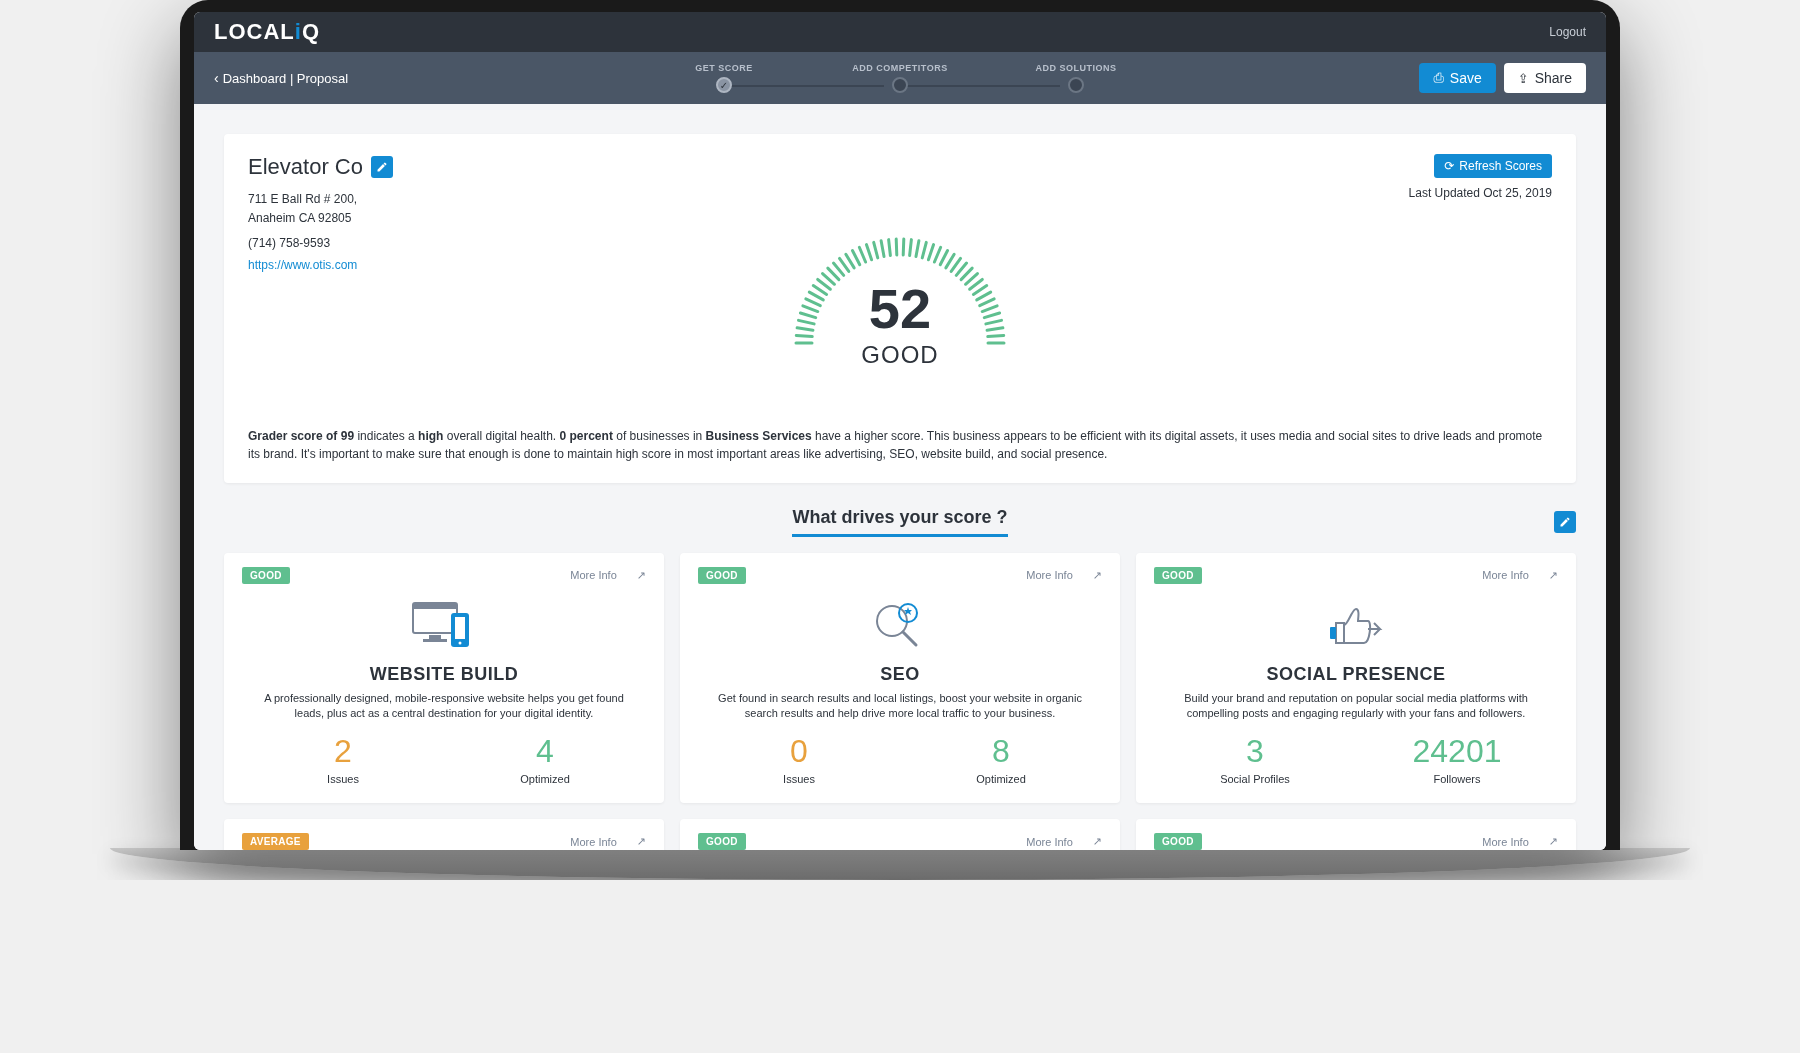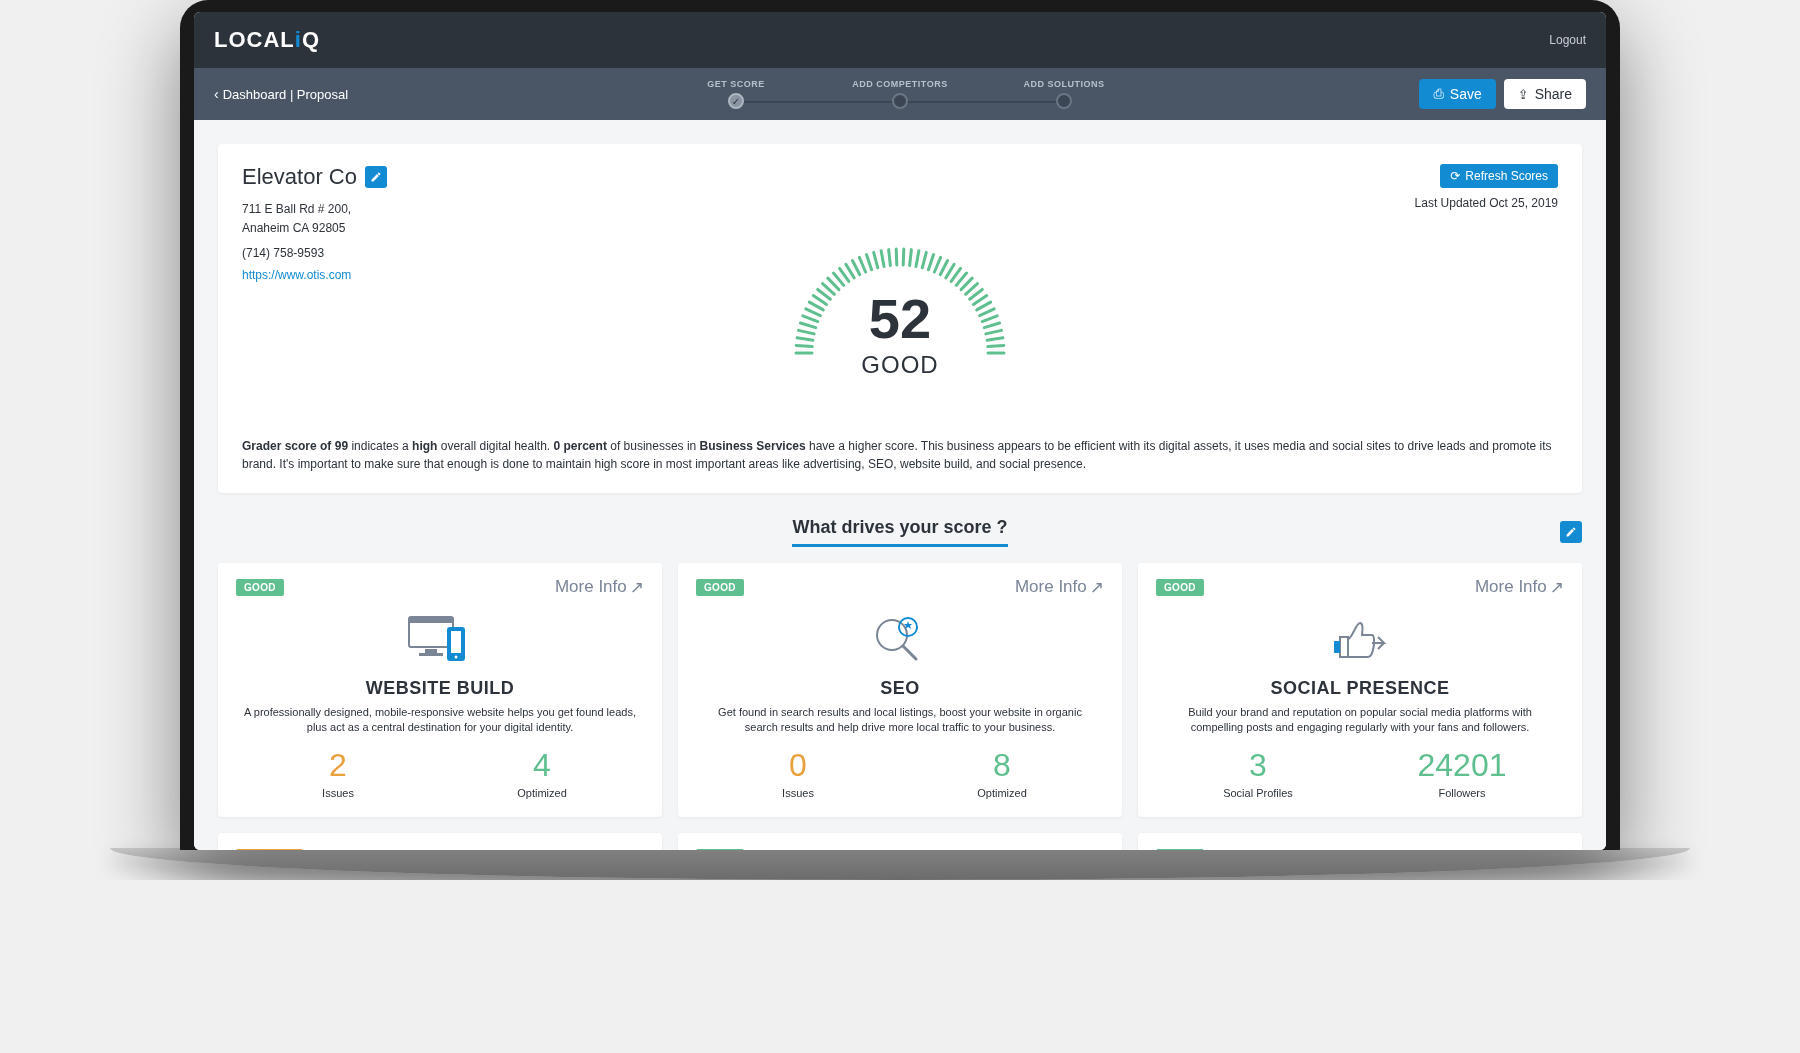--- a/index.html
+++ b/index.html
@@ -26,41 +26,41 @@
 .screen {
   width: 100%;
   height: 100%;
   background: #f4f5f7;
   border-radius: 6px;
   overflow: hidden;
   display: flex;
   flex-direction: column;
 }
 
-.topbar { background: #2d333b; color: #fff; display: flex; align-items: center; justify-content: space-between; padding: 6px 20px; height: 56px; }
+.topbar { background: #2d333b; color: #fff; display: flex; align-items: center; justify-content: space-between; padding: 6px 20px; height: 40px; }
 .logo { font-size: 22px; font-weight: 900; letter-spacing: 1px; }
 .logo .i { color: #128bd3; }
 .logout { font-size: 12px; color: #c8ced6; cursor: pointer; }
 
 .subbar { background: #4a5666; color: #fff; display: flex; align-items: center; padding: 8px 20px; height: 52px; position: relative; }
 .breadcrumb { font-size: 13px; display: flex; align-items: center; gap: 4px; }
 .breadcrumb .chev { font-size: 14px; }
-.stepper { position: absolute; left: 50%; transform: translateX(-50%); display: flex; align-items: flex-end; gap: 4px; }
+.stepper { position: absolute; left: 50%; transform: translateX(-50%); display: flex; align-items: flex-end; gap: 16px; }
 .step { text-align: center; position: relative; width: 160px; }
 .step-label { font-size: 9px; font-weight: 700; color: #b8c0cc; letter-spacing: 0.5px; margin-bottom: 4px; }
 .step-dot { width: 16px; height: 16px; border-radius: 50%; background: #3b4553; border: 2px solid #6b7684; margin: 0 auto; display: flex; align-items: center; justify-content: center; }
 .step-dot.done { background: #8a94a3; border-color: #aeb6c2; color: #2d333b; font-size: 10px; }
 .step-line { position: absolute; top: 22px; left: 50%; width: 160px; height: 2px; background: #3b4553; z-index: -1; }
 .subbar-actions { margin-left: auto; display: flex; gap: 8px; }
 .btn { display: inline-flex; align-items: center; gap: 6px; padding: 7px 14px; border-radius: 4px; font-size: 14px; font-weight: 500; cursor: pointer; border: none; }
 .btn-save { background: #128bd3; color: #fff; }
 .btn-share { background: #fff; color: #2d333b; }
 .btn-icon { font-size: 13px; }
 
-.content { flex: 1; overflow-y: auto; padding: 24px; background: #f4f5f7; }
+.content { flex: 1; overflow-y: auto; padding: 30px; background: #f4f5f7; }
 
 .main-card { background: #fff; border-radius: 4px; padding: 20px 24px; box-shadow: 0 1px 3px rgba(0,0,0,0.06); }
 .main-head { display: flex; justify-content: space-between; align-items: flex-start; }
 .company-row { display: flex; align-items: center; gap: 8px; }
 .company-name { font-size: 22px; font-weight: 500; color: #2d333b; }
 .edit-btn { width: 22px; height: 22px; background: #128bd3; border-radius: 3px; display: flex; align-items: center; justify-content: center; cursor: pointer; }
 .edit-btn svg { fill: #fff; width: 12px; height: 12px; }
 .company-details { margin-top: 10px; font-size: 12px; color: #2d333b; line-height: 1.6; }
 .company-link { color: #128bd3; font-size: 12px; margin-top: 4px; display: inline-block; }
 .refresh-area { text-align: right; }
@@ -79,21 +79,21 @@
 .section-title-row { display: flex; align-items: center; justify-content: center; position: relative; margin: 24px 0 16px; }
 .section-title { font-size: 18px; font-weight: 700; color: #2d333b; padding-bottom: 6px; border-bottom: 3px solid #128bd3; }
 .section-edit { position: absolute; right: 0; width: 22px; height: 22px; background: #128bd3; border-radius: 3px; display: flex; align-items: center; justify-content: center; cursor: pointer; }
 
 .cards-grid { display: grid; grid-template-columns: repeat(3, 1fr); gap: 16px; }
 .score-card { background: #fff; border-radius: 4px; padding: 14px 18px 18px; box-shadow: 0 1px 3px rgba(0,0,0,0.06); }
 .card-head { display: flex; justify-content: space-between; align-items: center; margin-bottom: 10px; }
 .badge { font-size: 10px; font-weight: 700; color: #fff; padding: 3px 8px; border-radius: 2px; letter-spacing: 0.3px; }
 .badge-good { background: #5fbf8f; }
 .badge-average { background: #e8a13d; }
-.more-info { font-size: 17px; color: #7a8596; display: flex; align-items: center; gap: 3px; cursor: pointer; justify-content: center; }
+.more-info { font-size: 11px; color: #7a8596; display: flex; align-items: center; gap: 20px; cursor: pointer; justify-content: center; }
 .card-icon { text-align: center; height: 64px; display: flex; align-items: center; justify-content: center; margin: 4px 0; }
 .card-title { text-align: center; font-size: 18px; font-weight: 800; color: #2d333b; letter-spacing: 0.5px; margin: 6px 0; }
 .card-desc { text-align: center; font-size: 11px; color: #2d333b; line-height: 1.4; padding: 0 8px; }
 .card-stats { display: flex; margin-top: 14px; }
 .stat { flex: 1; text-align: center; }
 .stat-num { font-size: 32px; font-weight: 500; line-height: 1; }
 .stat-issues { color: #e8a13d; }
 .stat-optimized { color: #5fbf8f; }
 .stat-label { font-size: 11px; color: #2d333b; margin-top: 6px; }
 </style>

